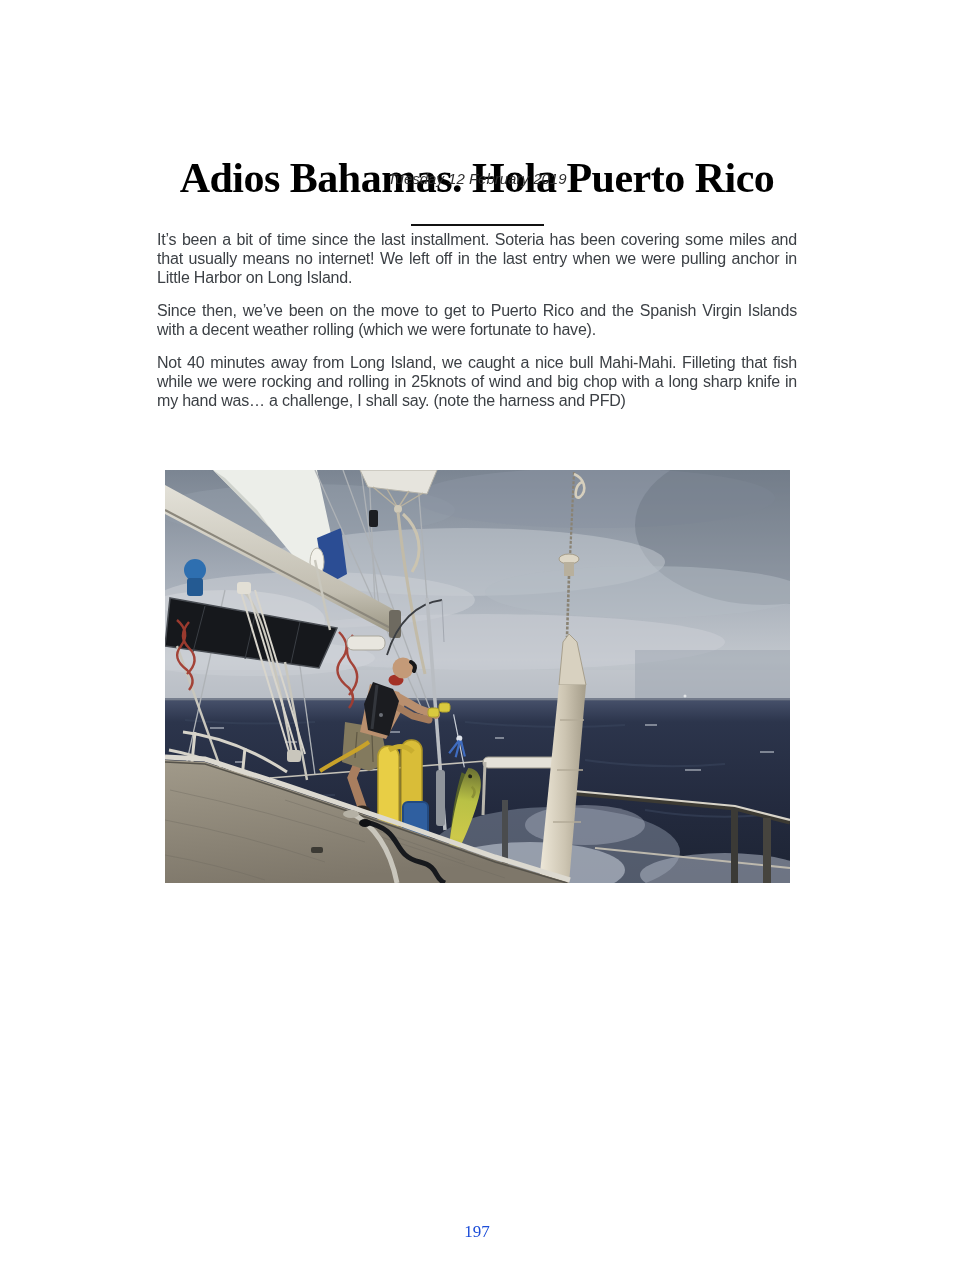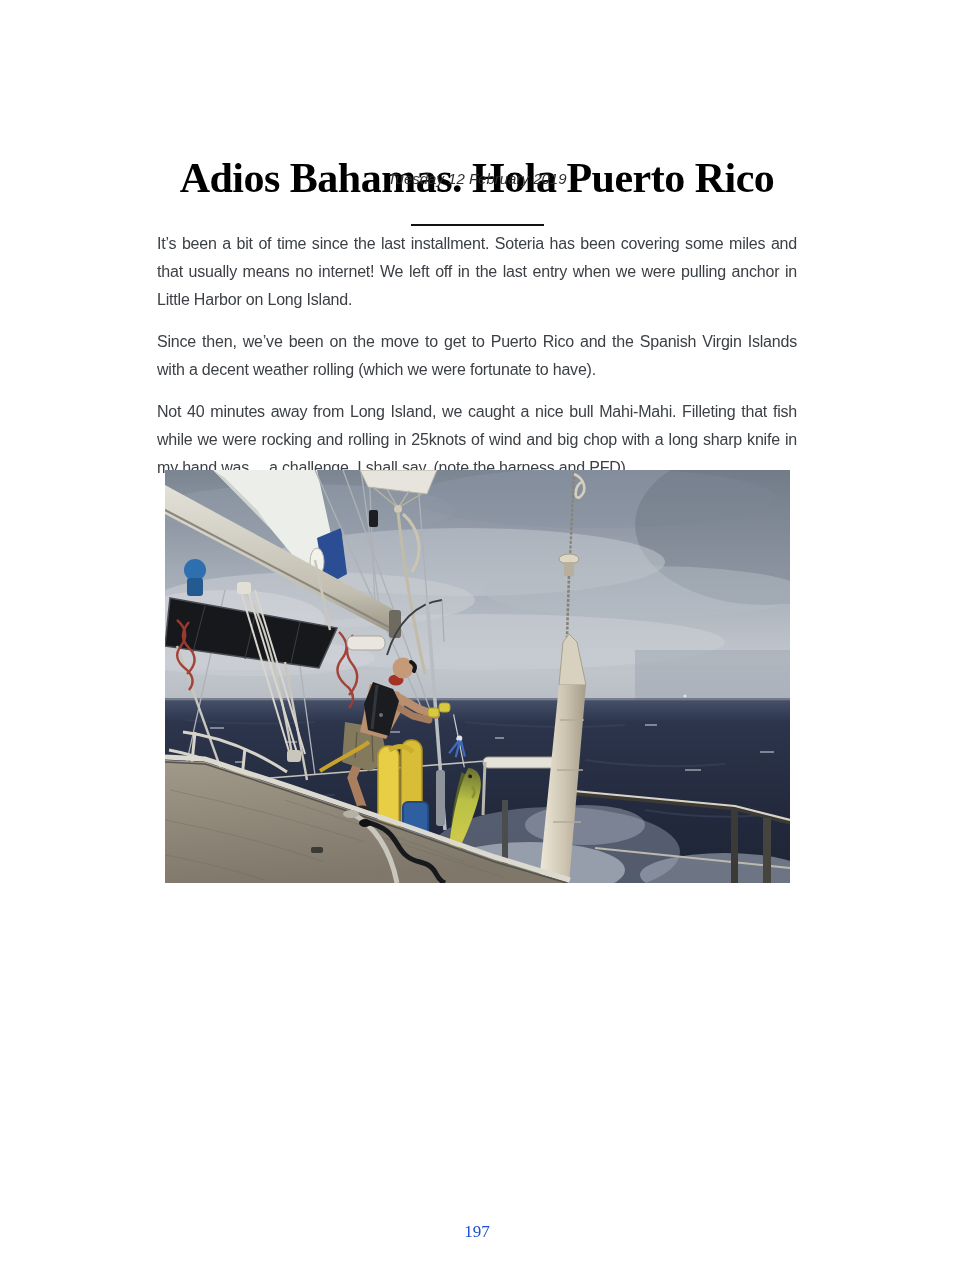--- a/index.html
+++ b/index.html
@@ -6,21 +6,21 @@
   .page{position:relative;width:954px;height:1276px;background:#ffffff;overflow:hidden;
         font-family:"Liberation Sans",sans-serif;}
   .title{position:absolute;top:126px;left:0;width:954px;text-align:center;
          font-family:"Liberation Serif",serif;font-weight:700;font-size:42px;
          letter-spacing:-0.5px;color:#000;}
   .date{position:absolute;top:170px;left:0;width:954px;text-align:center;
         font-style:italic;font-size:15px;color:#2f2f2f;}
   .divider{position:absolute;top:224px;left:411px;width:133px;height:0;
            border-top:2px solid #111;}
   .body-text{position:absolute;top:230px;left:157px;width:640px;
-             font-size:16px;line-height:28px;color:#3c4045;text-align:justify;
+             font-size:16px;line-height:19px;color:#3c4045;text-align:justify;
              letter-spacing:-0.2px;}
   .body-text p{margin:0 0 14px 0;}
   figure.photo{position:absolute;top:470px;left:165px;width:625px;height:413px;margin:0;
                overflow:hidden;}
   figure.photo svg{display:block;width:625px;height:413px;}
   .page-number{position:absolute;top:1222px;left:0;width:954px;text-align:center;
                font-family:"Liberation Serif",serif;font-size:17px;color:#1d4ed8;}
 </style>
 </head>
 <body>

